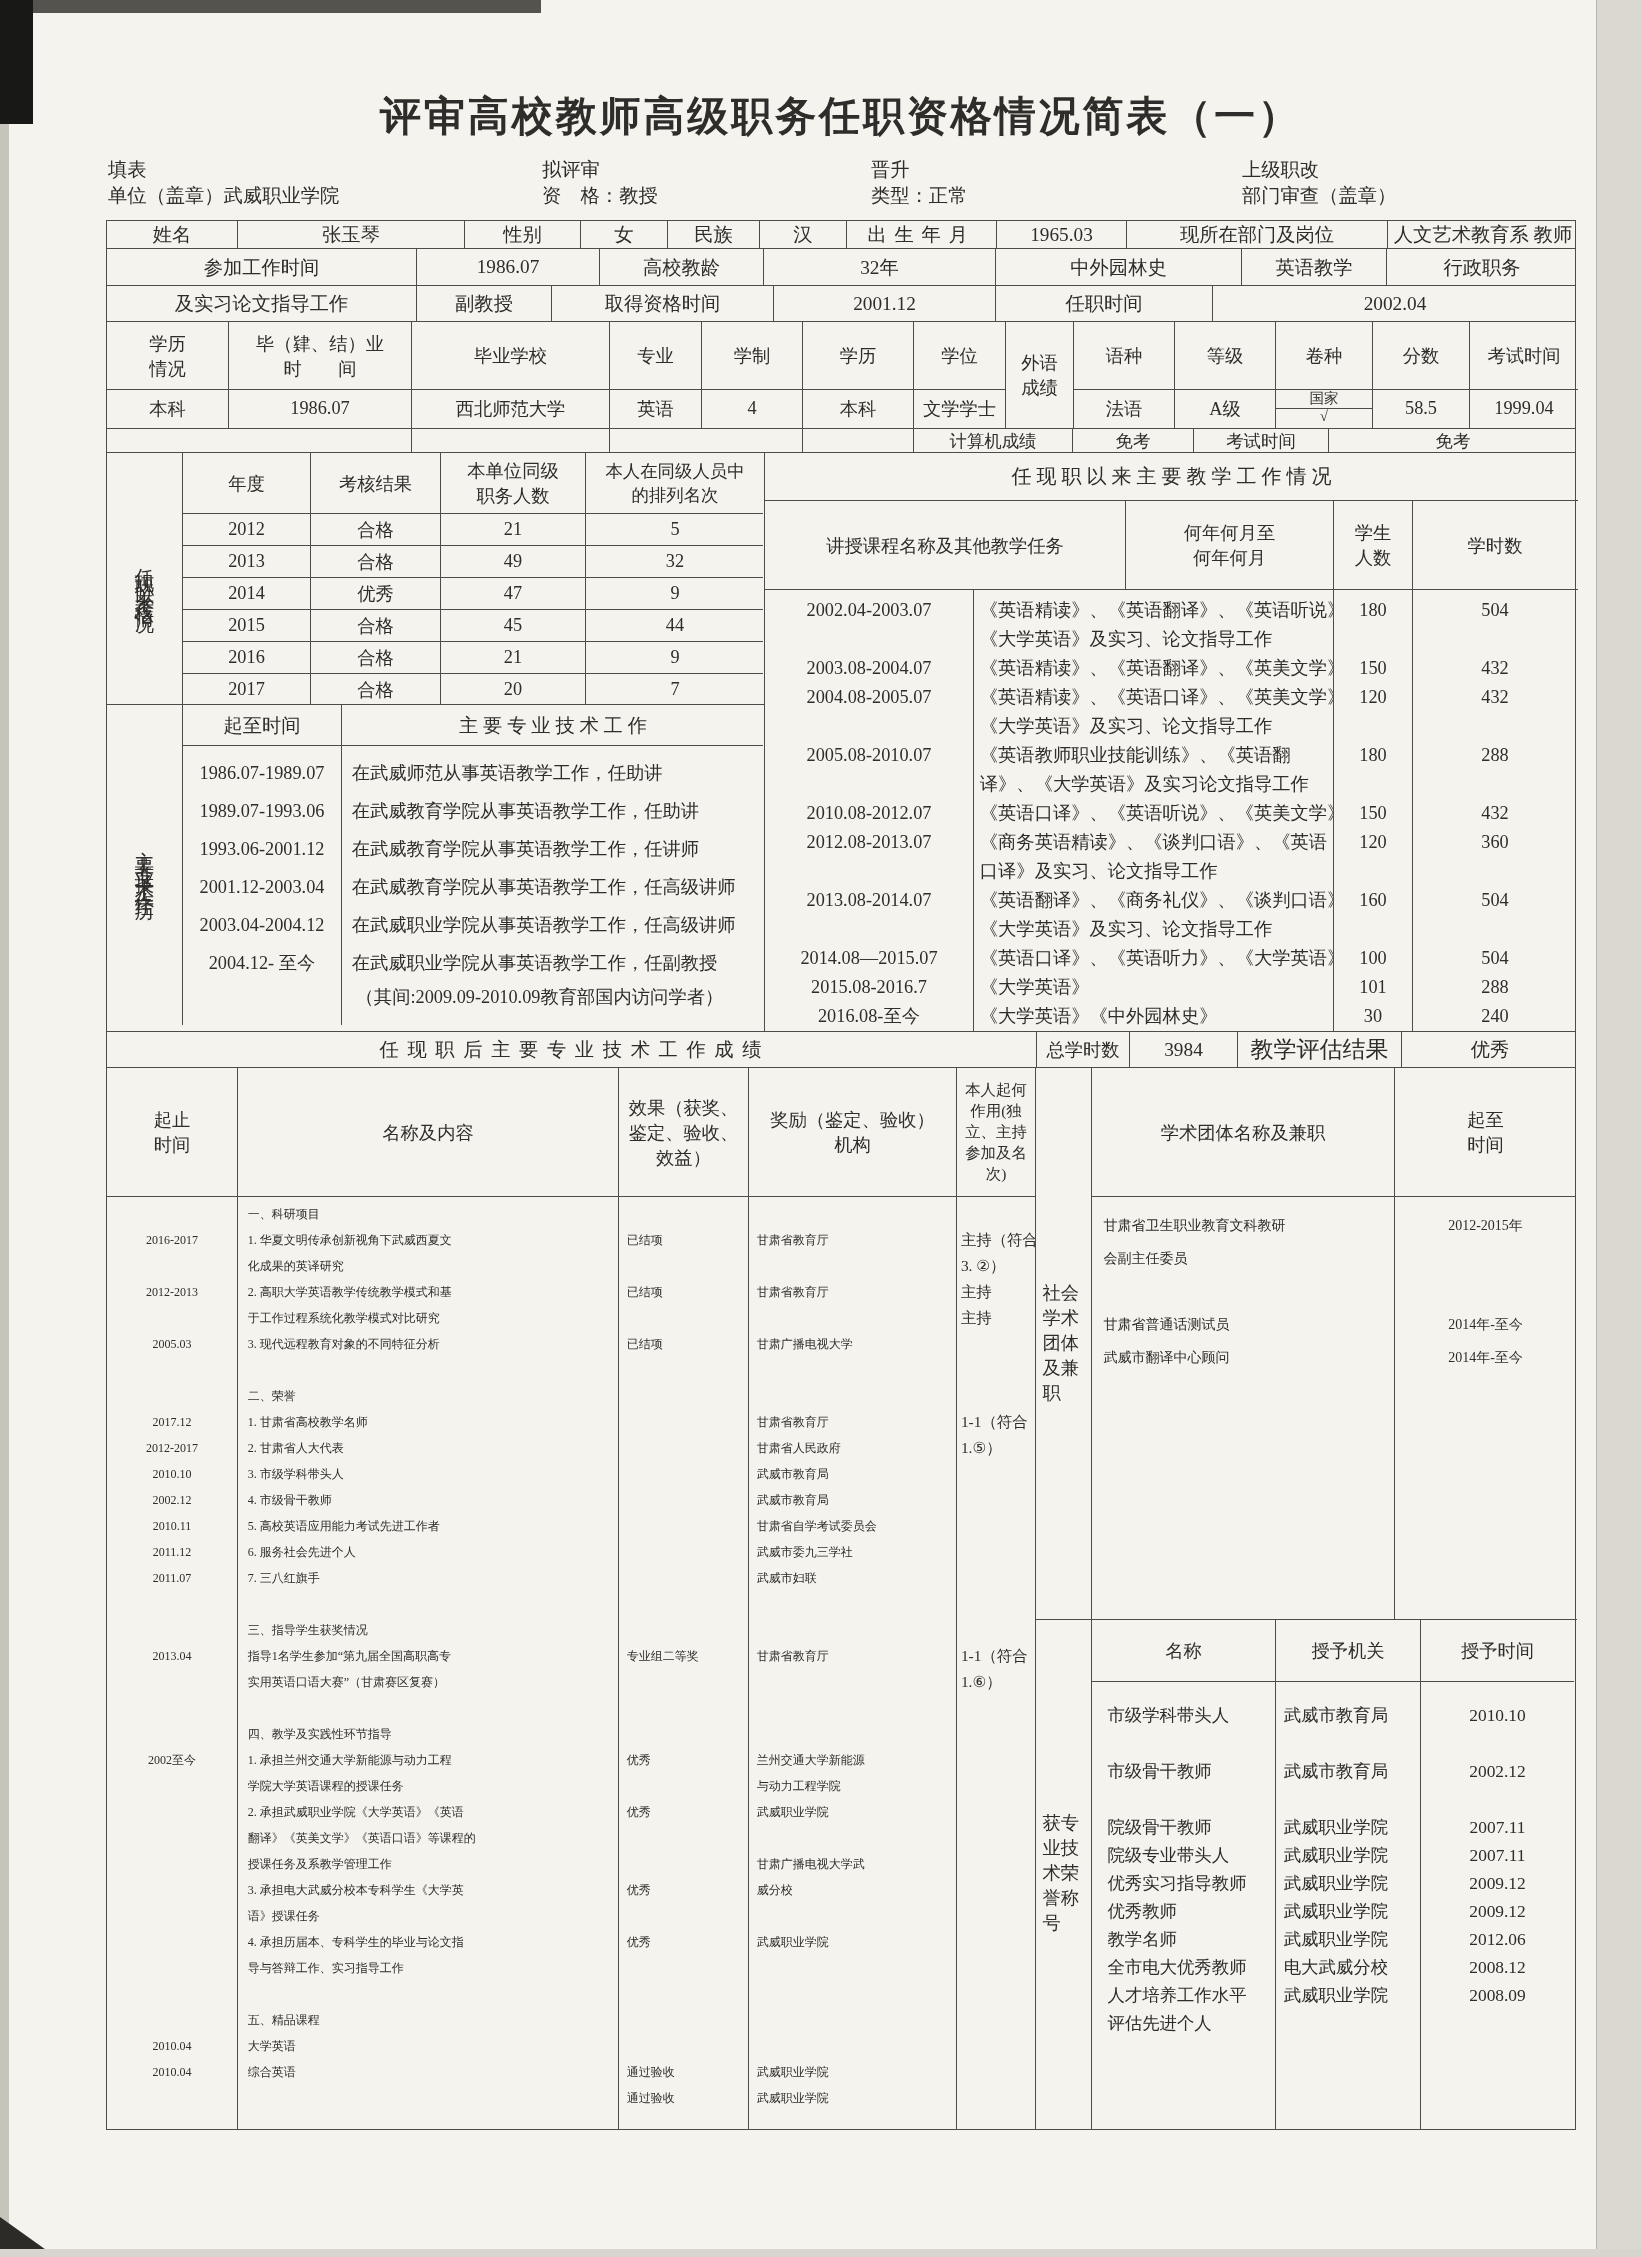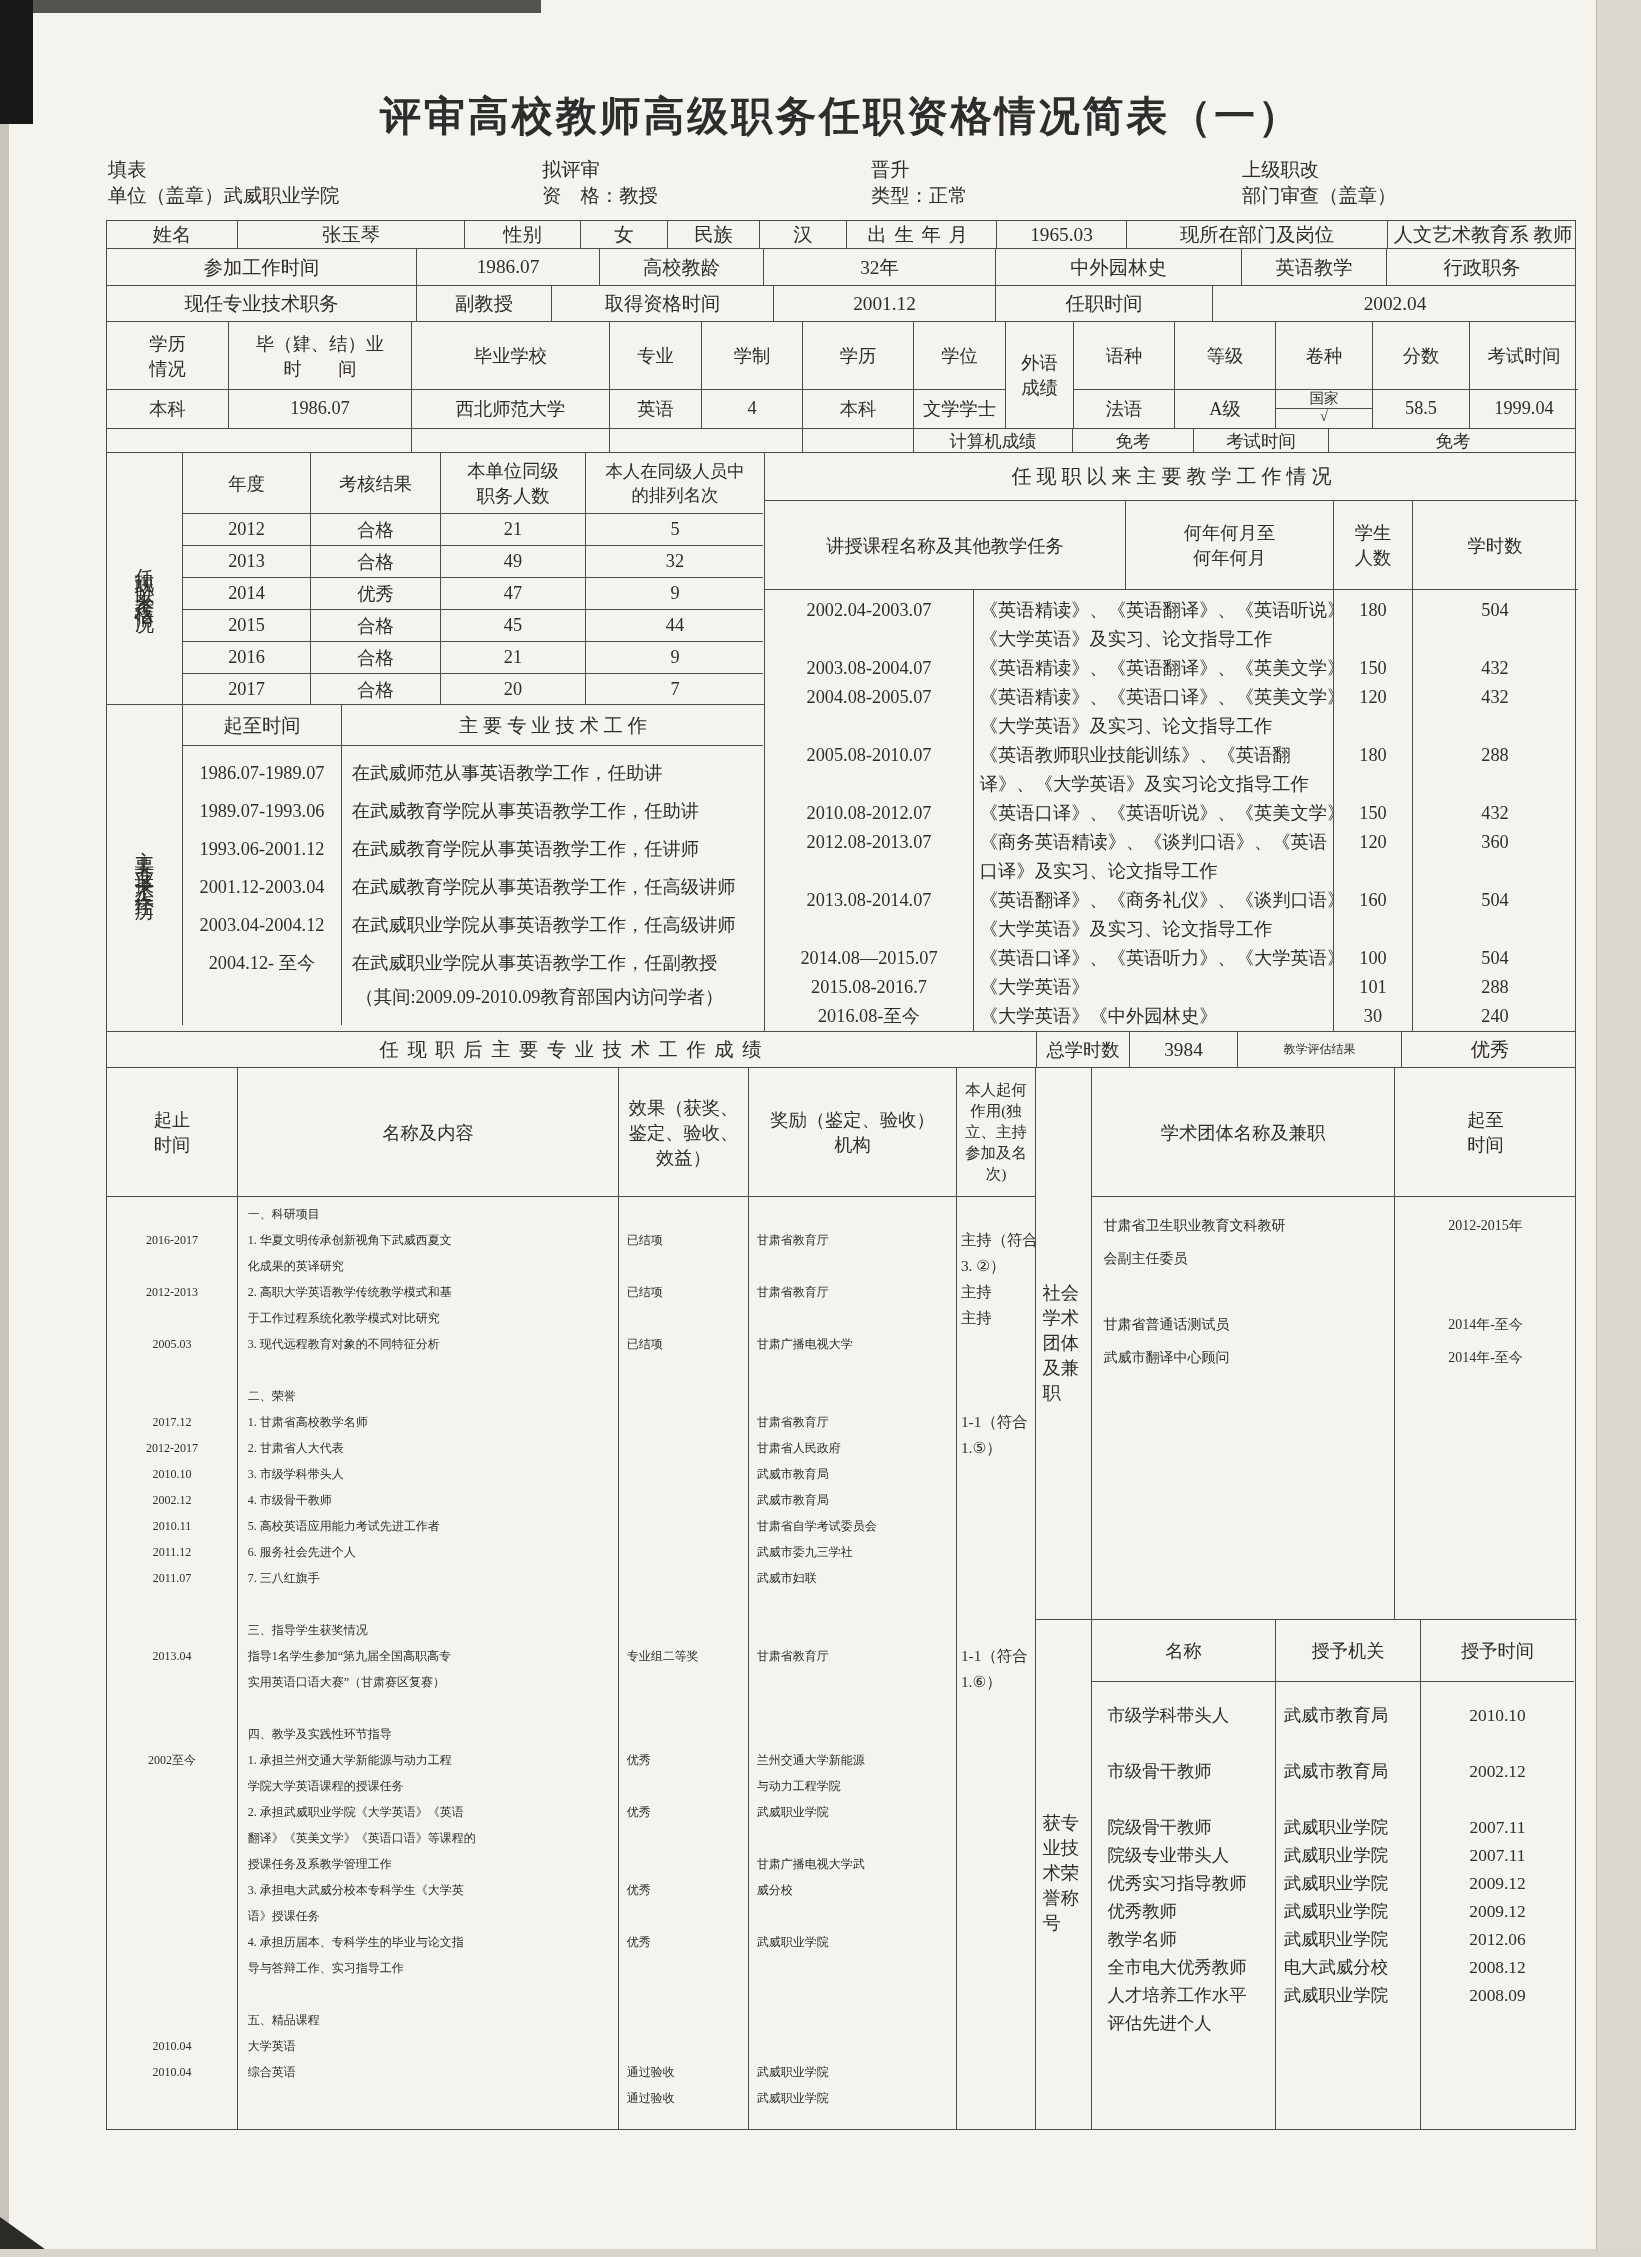--- a/index.html
+++ b/index.html
@@ -165,21 +165,21 @@
       <div class="c" style="width:309px">参加工作时间</div>
       <div class="c" style="width:183px">1986.07</div>
       <div class="c" style="width:164px">高校教龄</div>
       <div class="c" style="width:232px">32年</div>
       <div class="c" style="width:246px">中外园林史</div>
       <div class="c" style="width:145px">英语教学</div>
       <div class="c" style="width:191px">行政职务</div>
     </div>
 
     <div class="row" style="height:36px">
-      <div class="c" style="width:309px">现任专业技术职务</div>
+      <div class="c" style="width:309px">及实习论文指导工作</div>
       <div class="c" style="width:135px">副教授</div>
       <div class="c" style="width:222px">取得资格时间</div>
       <div class="c" style="width:222px">2001.12</div>
       <div class="c" style="width:217px">任职时间</div>
       <div class="c" style="width:365px">2002.04</div>
     </div>
 
     <div class="row">
       <div class="edu-col" style="width:121px">
           <div class="edu-h">学历
@@ -405,21 +405,21 @@
 288
 240</div>
         </div>
       </div>
     </div>
 
     <div class="row sum">
       <div class="c sum-title" style="width:929px">任 现 职 后 主 要 专 业 技 术 工 作 成 绩</div>
       <div class="c" style="width:93px;font-size:18.3px">总学时数</div>
       <div class="c" style="width:108px">3984</div>
-      <div class="c" style="width:164px;font-size:12px">教学评估结果</div>
+      <div class="c" style="width:164px;font-size:23px">教学评估结果</div>
       <div class="c" style="width:177px">优秀</div>
     </div>
 
     <div class="bottom">
 
       <div class="b-col bc-times">
         <div class="b-h">起止
 时间</div>
         <div class="b-c">
 2016-2017

